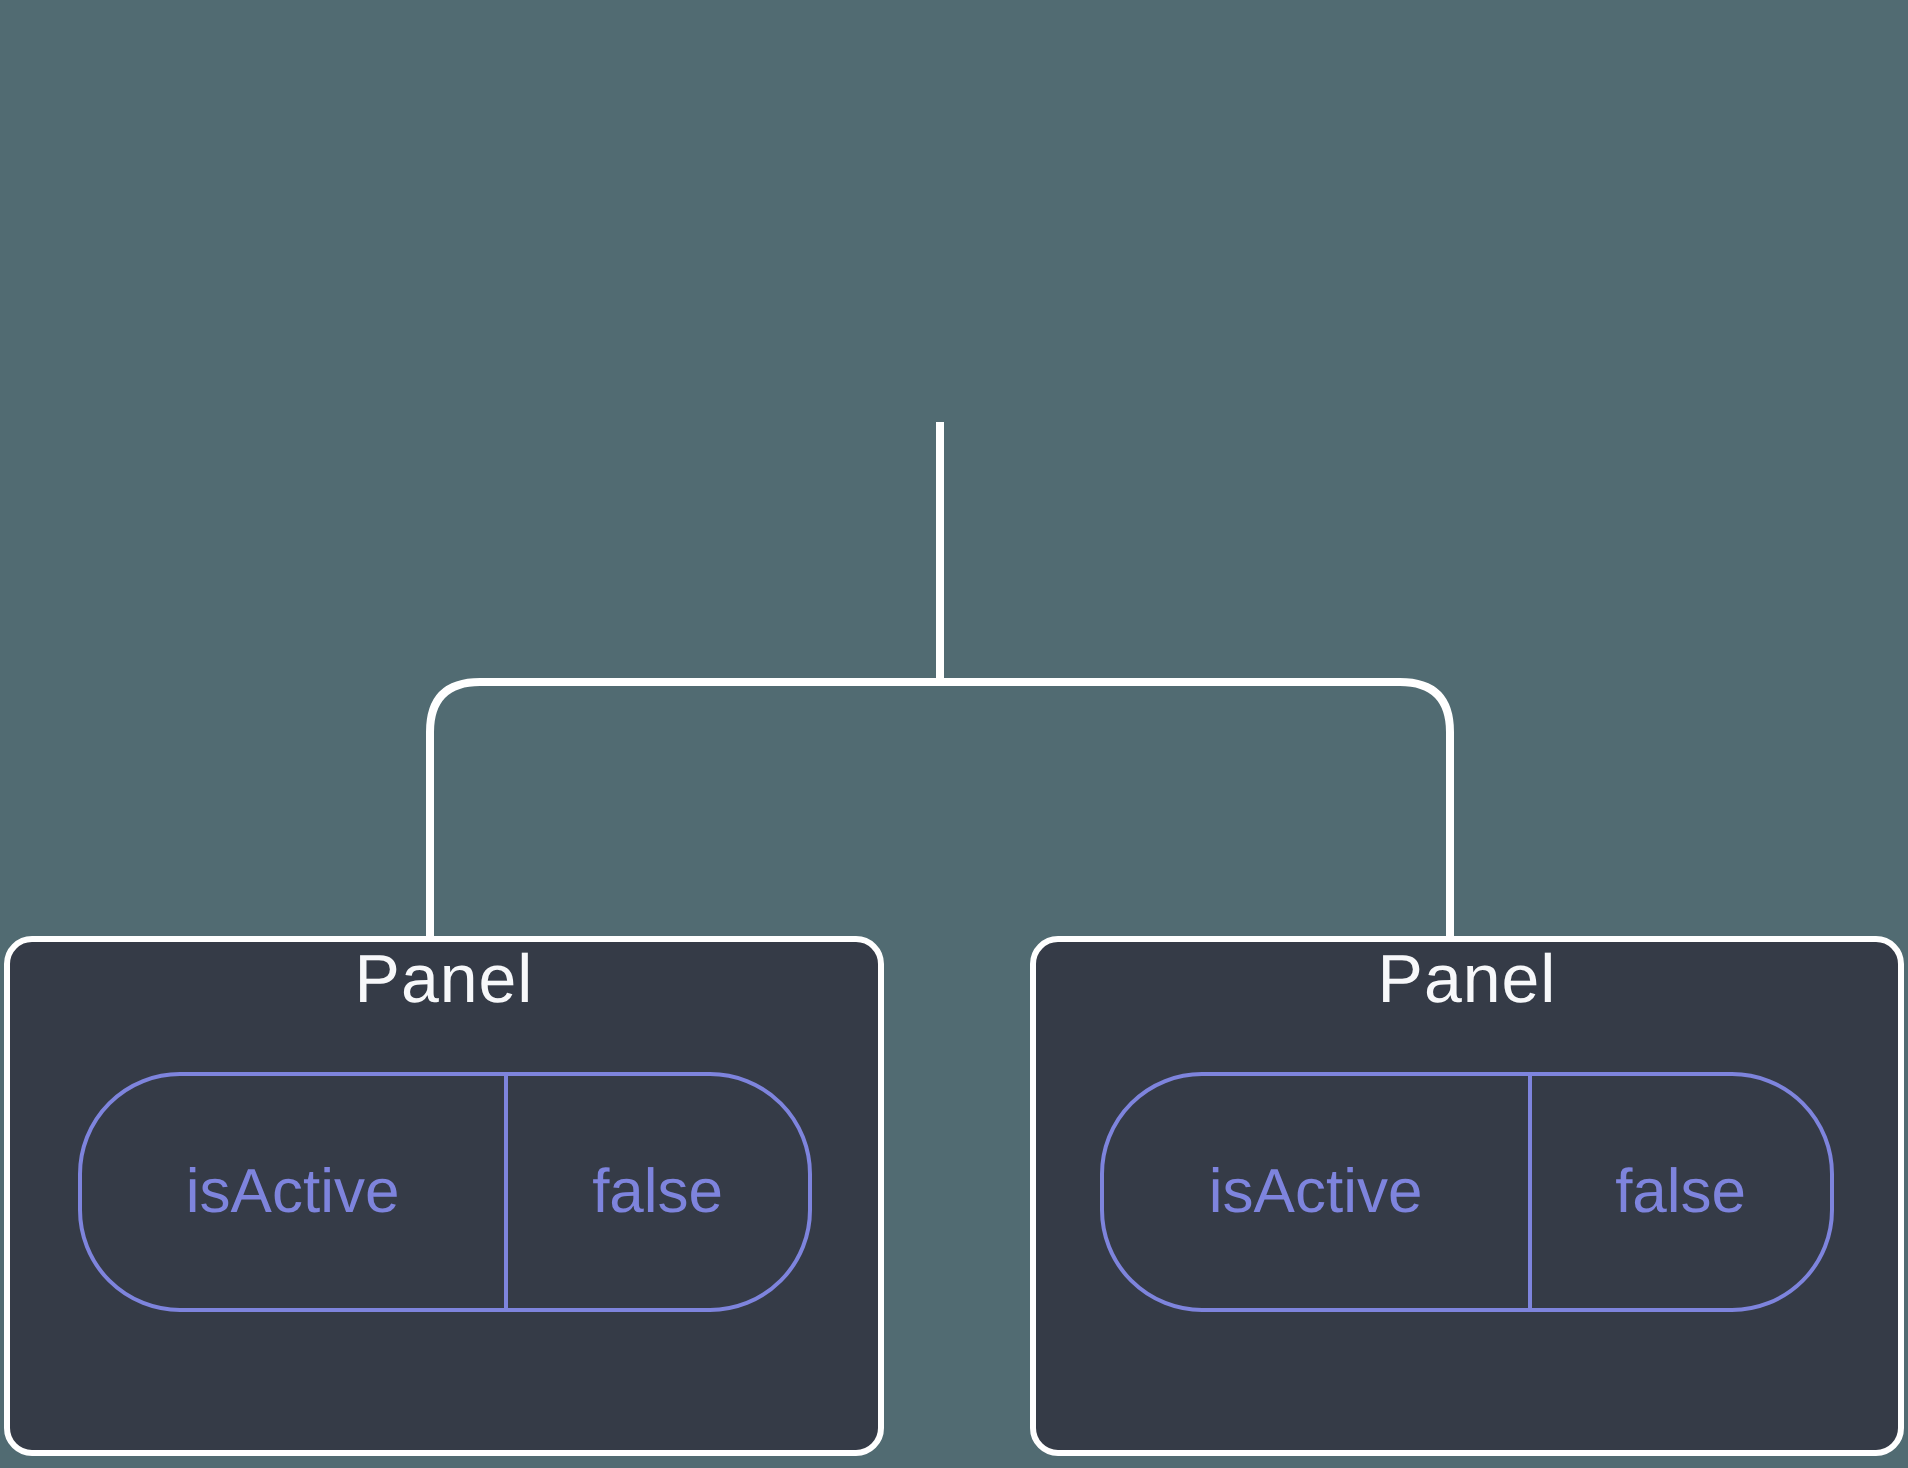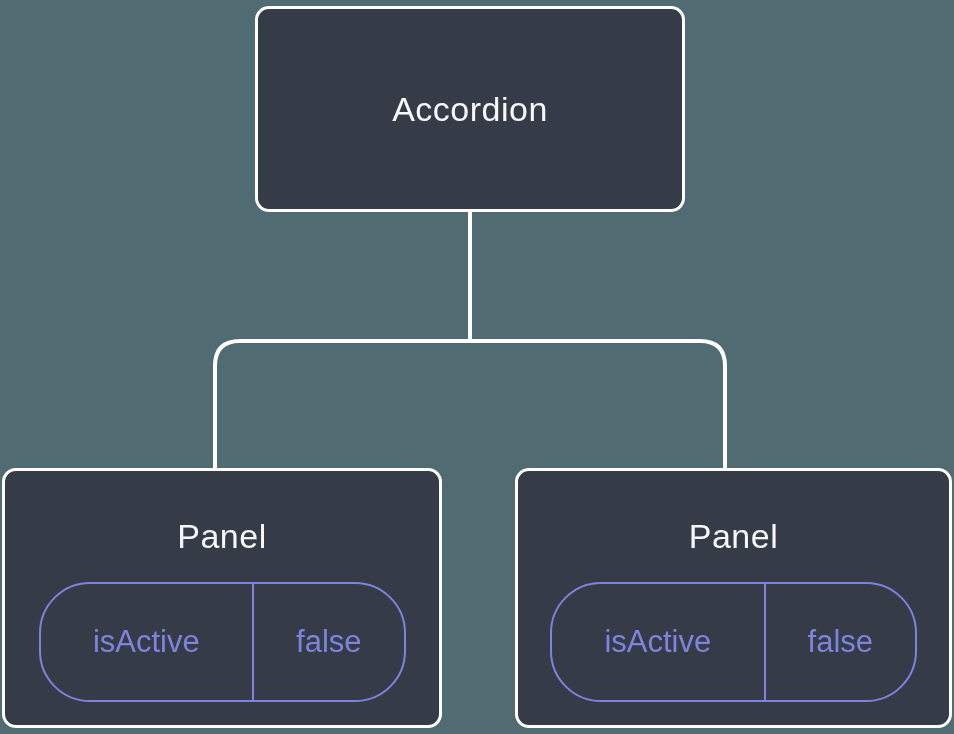--- a/index.html
+++ b/index.html
@@ -51,21 +51,20 @@
     font-weight: 500;
     letter-spacing: 0.5px;
     color: var(--text);
   }
   .node-panel {
     top: 468px;
     height: 260px;
     display: flex;
     flex-direction: column;
     align-items: center;
-    padding-top: 46px;
   }
   .node-panel-left  { left: 2px;   width: 440px; }
   .node-panel-right { left: 515px; width: 437px; }
   .state-pill {
     margin-top: 26px;
     width: 367px; height: 120px;
     border: 2.5px solid var(--accent);
     border-radius: 51px;
     display: flex;
     align-items: stretch;
@@ -84,23 +83,20 @@
 </head>
 <body>
 
 <div class="canvas">
 
   <svg class="connectors" viewBox="0 0 954 734" xmlns="http://www.w3.org/2000/svg" aria-hidden="true">
     <path d="M470 211 L470 343"></path>
     <path d="M215 470 L215 366 Q215 341 240 341 L700 341 Q725 341 725 366 L725 470"></path>
   </svg>
 
-  <div class="node node-root">
-    <span class="node-label">Accordion</span>
-  </div>
 
   <div class="node node-panel node-panel-left">
     <span class="node-label">Panel</span>
     <div class="state-pill">
       <span class="pill-cell pill-key">isActive</span>
       <span class="pill-cell pill-value">false</span>
     </div>
   </div>
 
   <div class="node node-panel node-panel-right">

